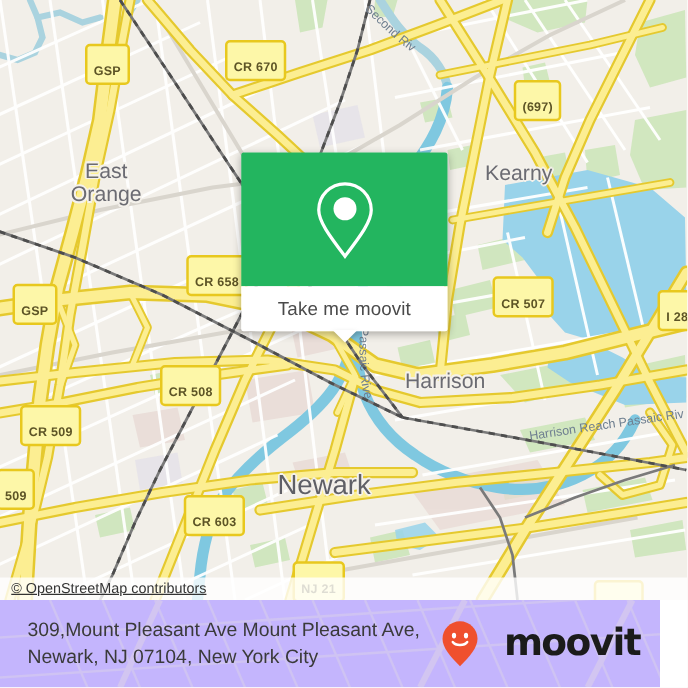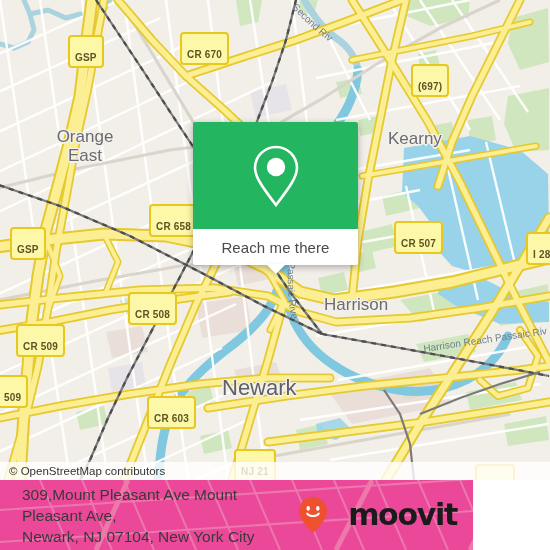--- a/index.html
+++ b/index.html
@@ -116,30 +116,31 @@
     width: 100%;
     height: 18px;
     background: rgba(255,255,255,0.80);
     color: #333333;
     font-size: 11.5px;
     line-height: 18px;
     padding-left: 9px;
     box-sizing: border-box;
     font-family: "Liberation Sans", sans-serif;
     white-space: nowrap;
+    text-decoration: underline;
   }
 
   
   #footer {
     position: absolute;
     left: 0;
     top: 480px;
-    width: 473px;
+    width: 528px;
     height: 70px;
-    background: #ec4899;
+    background: #c4b5fd;
     overflow: hidden;
   }
   #footer-watermark {
     position: absolute;
     left: 0; top: 0;
     width: 550px; height: 70px;
     opacity: 0.30;
   }
   #footer-inner {
     position: relative;
@@ -398,22 +399,22 @@
           </text>
           <path id="p-harrison" d="M424,352 C464,346 506,340 548,334" fill="none"></path>
           <text>
             <textPath href="#p-harrison" startOffset="0">Harrison Reach Passaic River</textPath>
           </text>
         </g>
       </g>
     </svg>
 
     <div class="place two-line" style="left:40px; top:127px; width:90px;">
+      <div>East</div>
       <div>Orange</div>
-      <div>East</div>
     </div>
     <div class="place" style="left:388px; top:129px;">Kearny</div>
     <div class="place" style="left:324px; top:295px;">Harrison</div>
     <div class="place big" style="left:222px; top:375px;">Newark</div>
 
     <div class="shield" style="left:68px; top:35px;">GSP</div>
     <div class="shield" style="left:180px; top:32px;">CR 670</div>
     <div class="shield" style="left:411px; top:64px;">(697)</div>
     <div class="shield" style="left:149px; top:204px;">CR 658</div>
     <div class="shield" style="left:10px; top:227px;">GSP</div>
@@ -427,21 +428,21 @@
     <div class="shield" style="left:475px; top:464px;">NJTP</div>
 
     <div id="popup">
       <div id="popup-green">
         <svg width="54" height="66" viewBox="0 0 54 66">
           <path d="M27 4 C15.4 4 6 13.4 6 25 C6 34 14 45 27 62 C40 45 48 34 48 25 C48 13.4 38.6 4 27 4 Z" fill="none" stroke="#ffffff" stroke-width="2.6"></path>
           <circle cx="27" cy="24" r="9.2" fill="#ffffff"></circle>
         </svg>
       </div>
       <div id="popup-label">
-        <span>Reach me there</span>
+        <span>Take me moovit</span>
         <div id="popup-tail"></div>
       </div>
     </div>
 
     <div id="attrib">© OpenStreetMap contributors</div>
   </div>
 
   <div id="footer">
     <svg id="footer-watermark" viewBox="0 0 550 70" preserveAspectRatio="none" xmlns="http://www.w3.org/2000/svg">
       <g stroke="#e6e3dd" stroke-width="2" fill="none">

